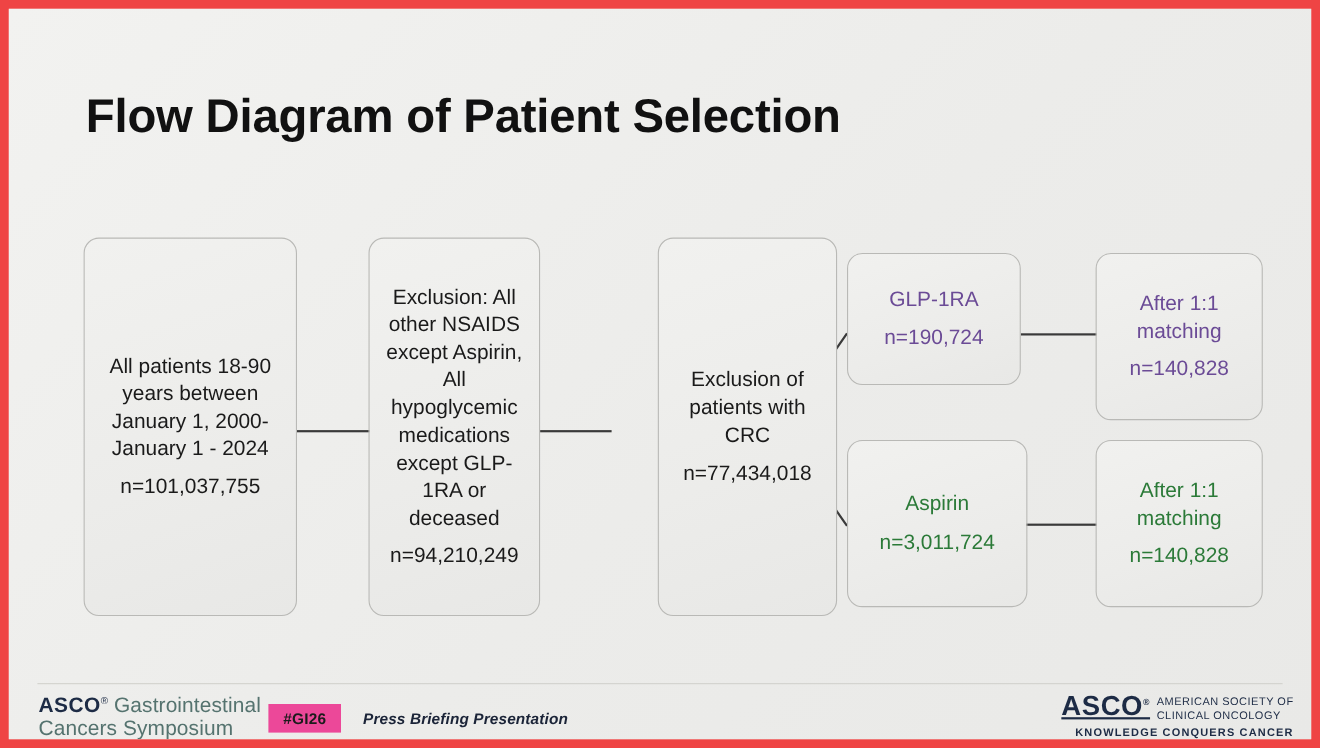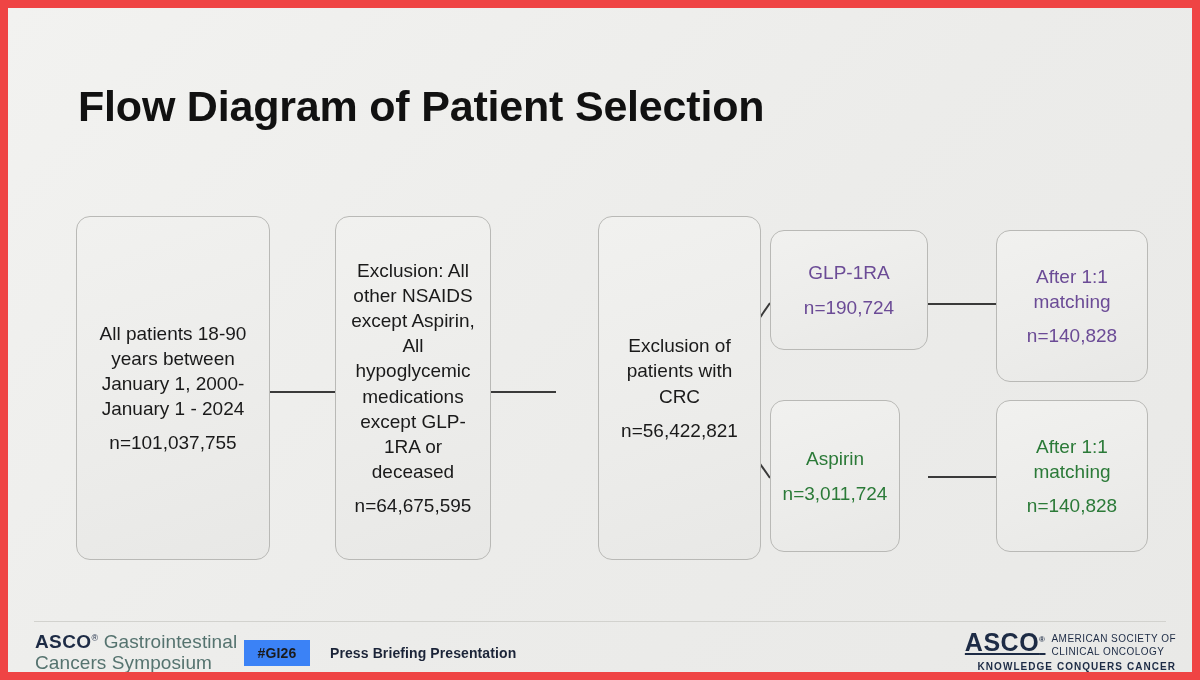--- a/index.html
+++ b/index.html
@@ -67,21 +67,21 @@
   .box .body { white-space: pre-line; }
 
   .purple { color: #6b4b96; }
   .green  { color: #2b7a38; }
 
   #box-all       { left: 68px;  top: 208px; width: 194px; height: 344px; }
   #box-exclusion { left: 327px; top: 208px; width: 156px; height: 344px; }
   #box-crc       { left: 547px; top: 208px; width: 163px; height: 344px; margin-left: 43px; }
   #box-glp       { left: 762px; top: 222px; width: 158px; height: 120px; }
   #box-glp-match { left: 988px; top: 222px; width: 152px; height: 152px; }
-  #box-asp       { left: 762px; top: 392px; width: 130px; height: 152px; }
+  #box-asp       { left: 762px; top: 392px; width: 164px; height: 152px; }
   #box-asp-match { left: 988px; top: 392px; width: 152px; height: 152px; }
 
   
   .conn {
     position: absolute;
     background: #3a3a3a;
     height: 2px;
   }
   #conn-1 { left: 262px; top: 383px; width: 66px; }
   #conn-2 { left: 483px; top: 383px; width: 65px; }
@@ -123,37 +123,38 @@
   }
   .asco-sym .reg { font-size: 9px; vertical-align: super; color: #1d2b45; }
   .asco-sym .sym { color: #55736f; }
 
   #gi-badge {
     position: absolute;
     left: 236px;
     top: 632px;
     width: 66px;
     height: 26px;
-    background: #3b82f6;
+    background: #ec4899;
     color: #1b1b1b;
     font-size: 14px;
     font-weight: bold;
     display: flex;
     align-items: center;
     justify-content: center;
     letter-spacing: 0.2px;
   }
   #press-label {
     position: absolute;
     left: 322px;
     top: 637px;
     font-size: 14px;
     font-weight: bold;
     color: #1b2438;
     letter-spacing: 0.1px;
+    font-style: italic;
   }
 
   #asco-logo {
     position: absolute;
     right: 16px;
     top: 622px;
     text-align: right;
     color: #1d2b45;
   }
   #asco-logo .row1 {
@@ -213,28 +214,28 @@
   <div class="box" id="box-exclusion">
     <div class="body">Exclusion: All
 other NSAIDS
 except Aspirin,
 All
 hypoglycemic
 medications
 except GLP-
 1RA or
 deceased</div>
-    <div class="n">n=64,675,595</div>
+    <div class="n">n=94,210,249</div>
   </div>
 
   <div class="box" id="box-crc">
     <div class="body">Exclusion of
 patients with
 CRC</div>
-    <div class="n">n=56,422,821</div>
+    <div class="n">n=77,434,018</div>
   </div>
 
   <div class="box purple" id="box-glp">
     <div class="body">GLP-1RA</div>
     <div class="n">n=190,724</div>
   </div>
 
   <div class="box purple" id="box-glp-match">
     <div class="body">After 1:1
 matching</div>

